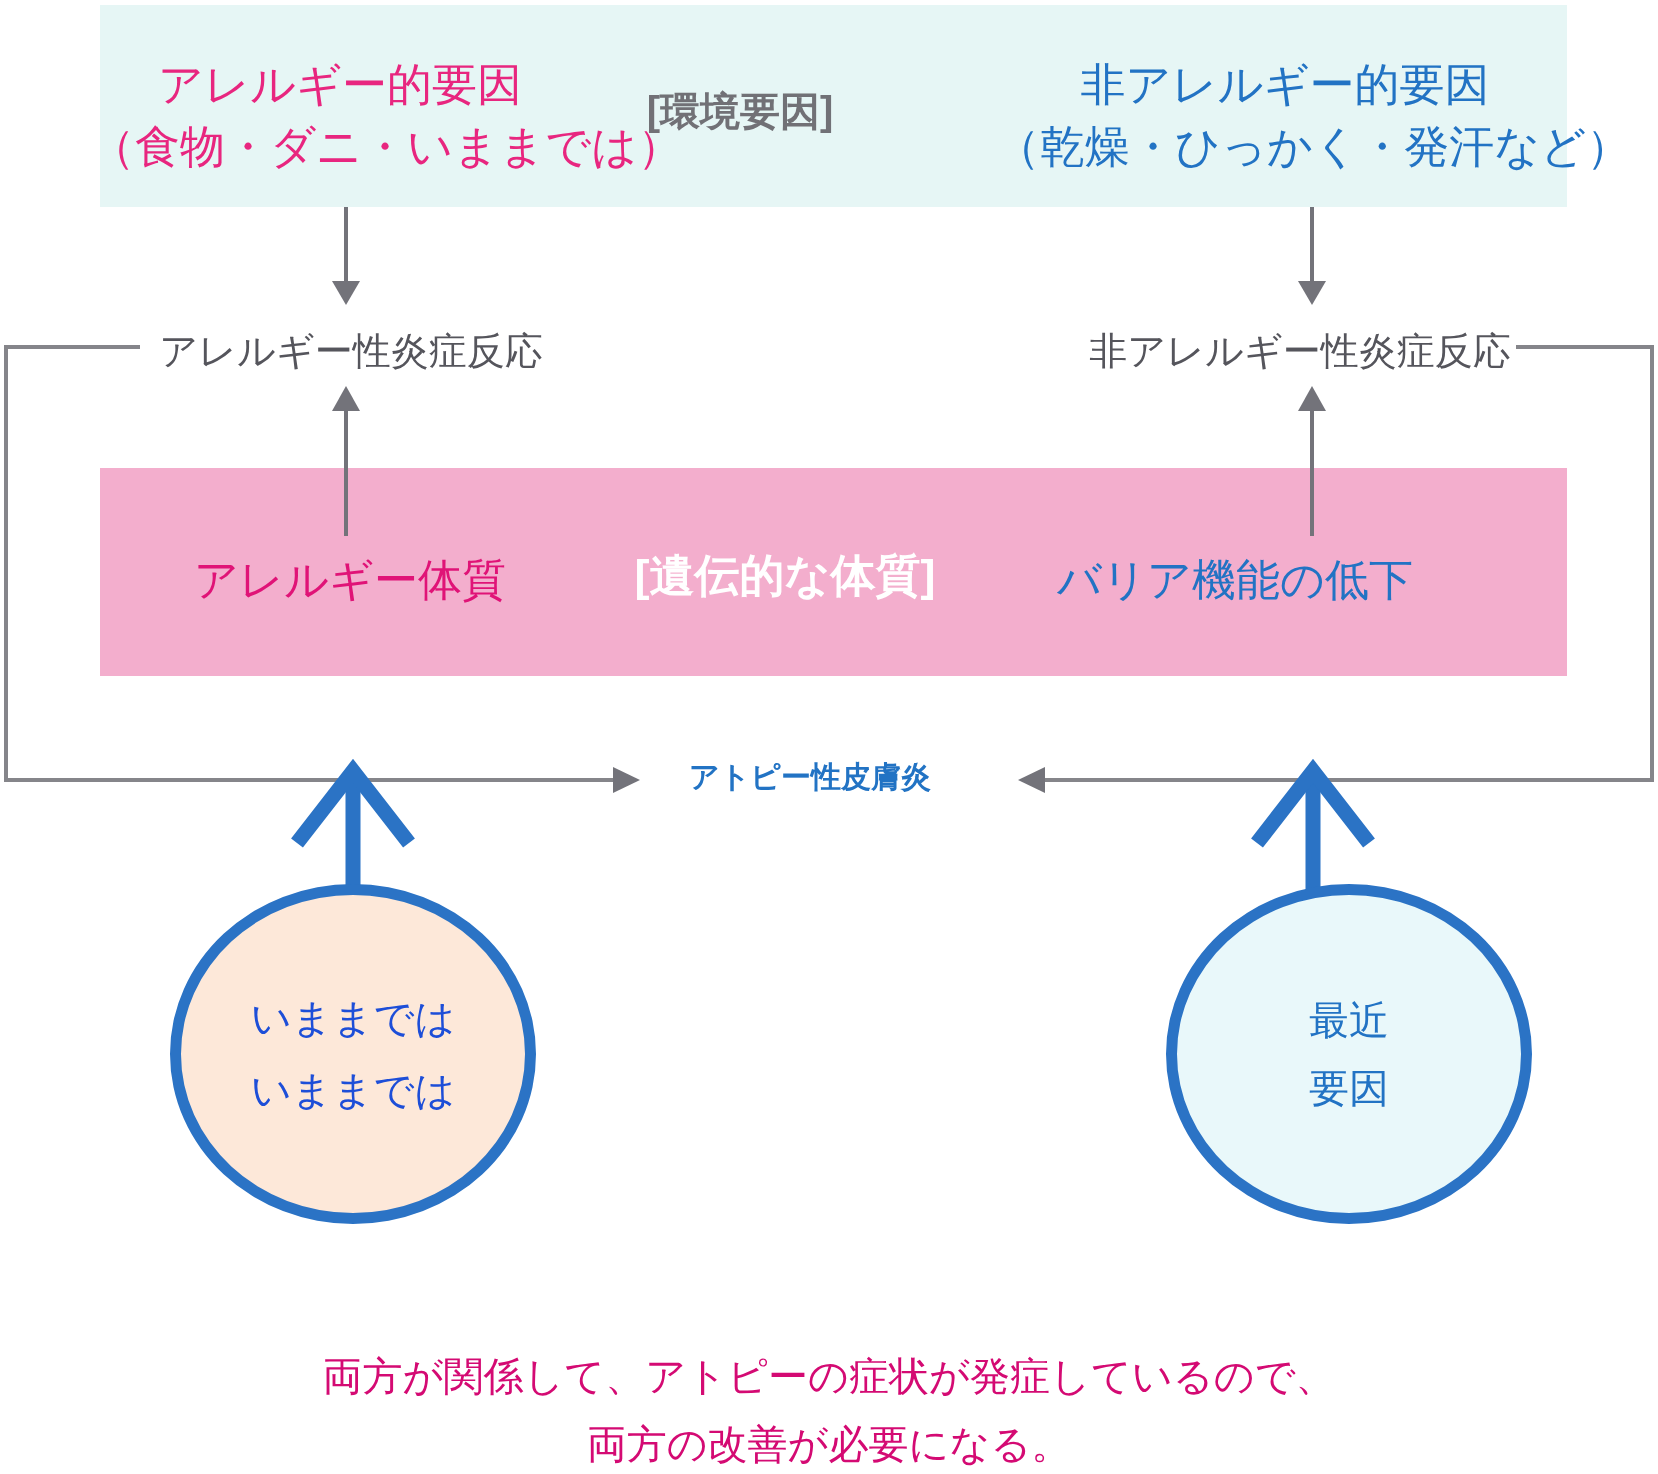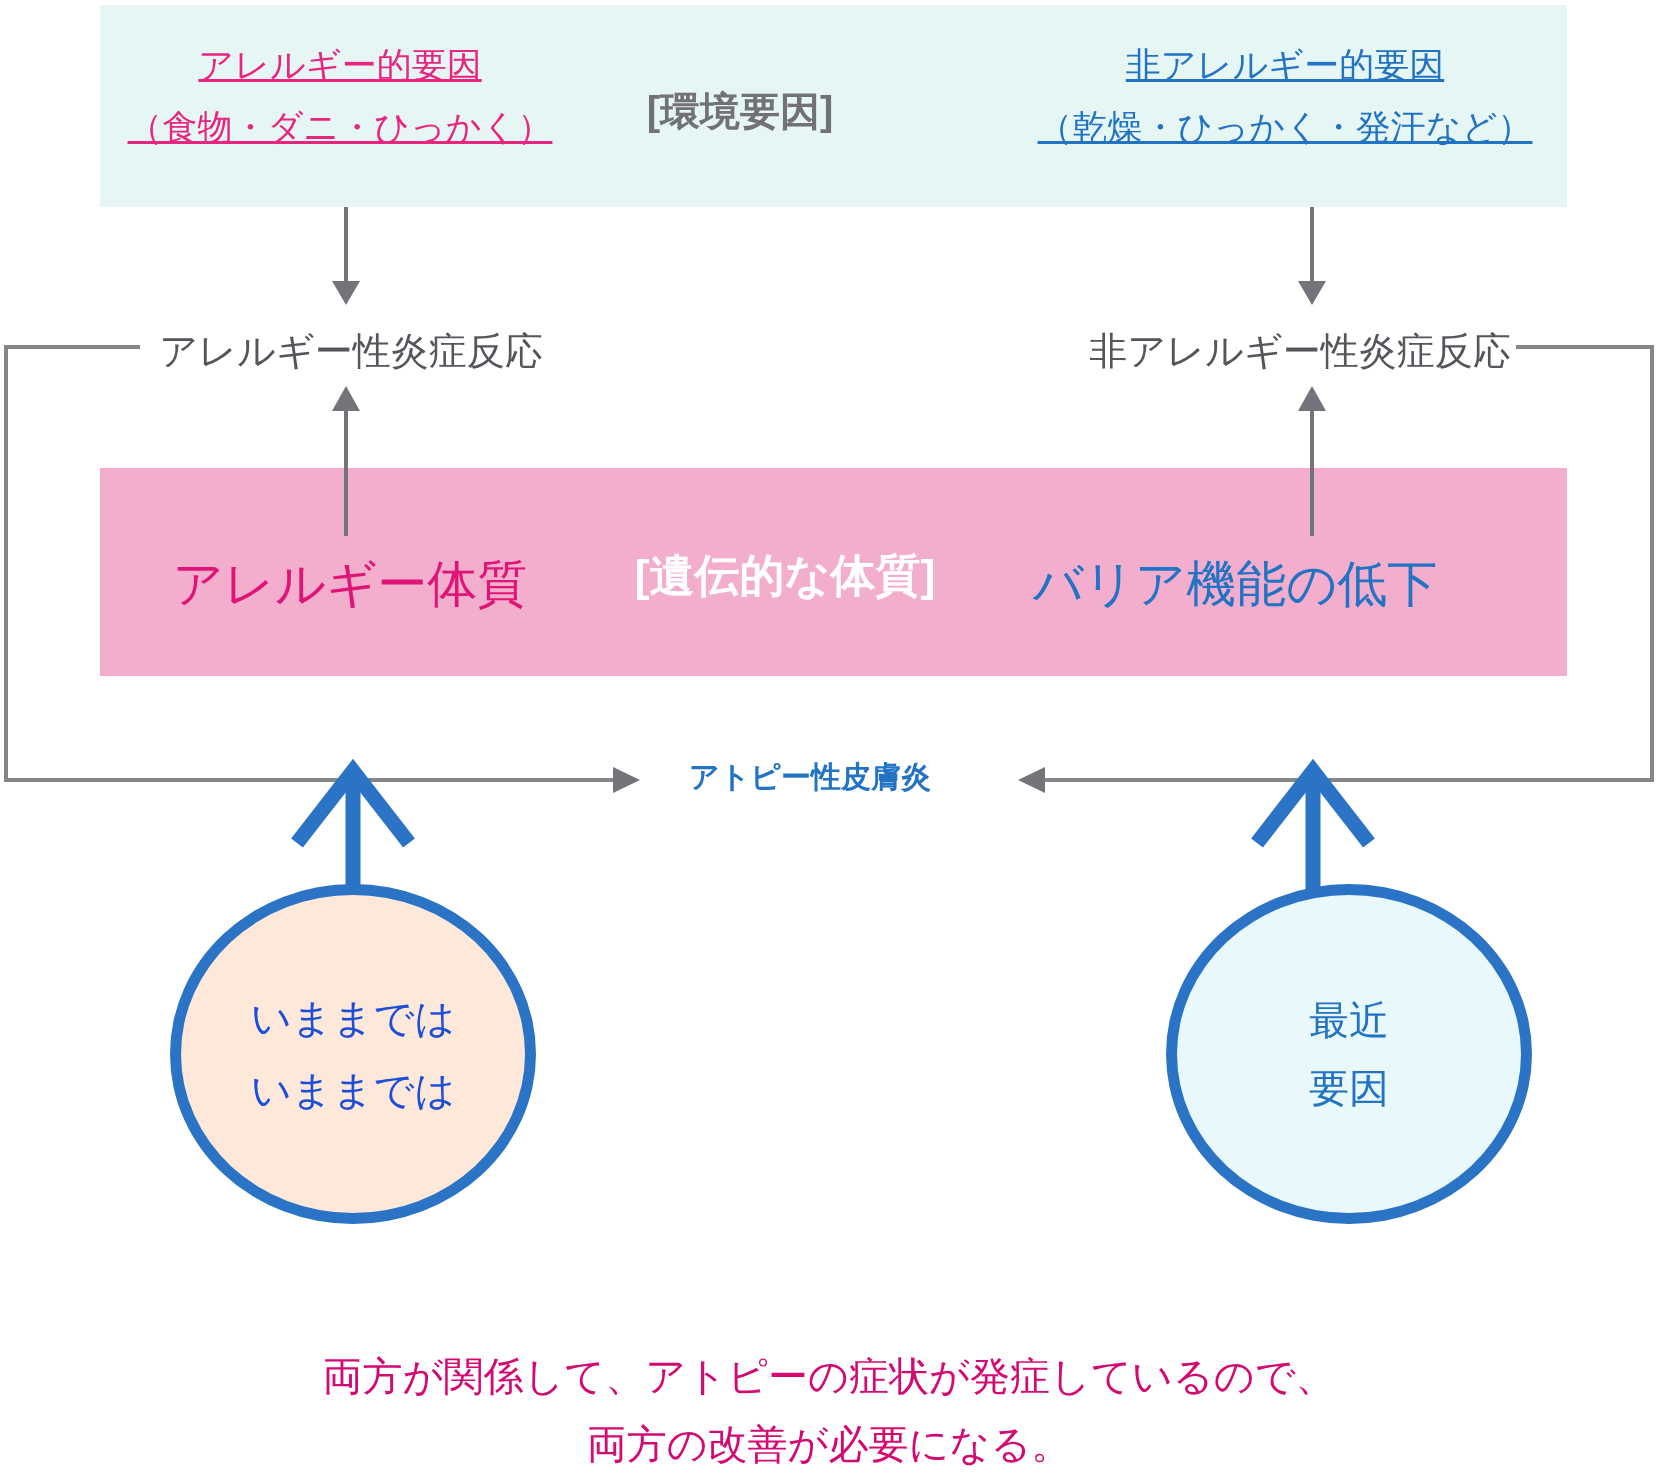--- a/index.html
+++ b/index.html
@@ -12,28 +12,28 @@
   html,body{margin:0;padding:0;background:#fff;}
   .canvas{
     position:relative; width:1658px; height:1474px; background:#ffffff;
     font-family:"Liberation Sans","DejaVu Sans",sans-serif; overflow:hidden;
   }
   .box{position:absolute; left:100px; width:1467px;}
   .env-box{top:5px; height:202px; background:var(--env-box-bg); z-index:0;}
   .gen-box{top:468px; height:208px; background:var(--genetic-box-bg); z-index:0;}
   .connectors{position:absolute; left:0; top:0; z-index:1;}
   .txt{position:absolute; text-align:center; z-index:2; white-space:nowrap;}
-  .env-side{top:34px; font-size:35px; line-height:62px;text-decoration:underline;}
+  .env-side{top:54px; font-size:45px; line-height:62px;}
   .env-allergic{left:90px; width:500px; color:var(--pink-text);}
   .env-nonallergic{left:995px; width:580px; color:var(--blue-text);}
   .env-title{left:540px; top:84px; width:400px; font-size:40px; font-weight:bold; color:var(--env-title-gray);}
   .reaction{top:326px; font-size:38px; color:var(--label-gray);}
   .reaction-left{left:111px; width:480px;}
   .reaction-right{left:1060px; width:480px;}
-  .gen-side{top:551px; font-size:50px;}
+  .gen-side{top:551px; font-size:44px;}
   .gen-left{left:105px; width:490px; color:var(--deep-pink-text);}
   .gen-title{left:585px; top:546px; width:400px; font-size:45px; font-weight:bold; color:#ffffff;}
   .gen-right{left:995px; width:480px; color:var(--blue-text);}
   .center-label{left:560px; top:757px; width:500px; font-size:30px; font-weight:bold; color:var(--blue-text);}
   .circle{
     position:absolute; top:884px; width:366px; height:340px; box-sizing:border-box;
     border:11px solid var(--blue-accent); border-radius:50%;
     display:flex; align-items:center; justify-content:center; text-align:center;
     font-size:40px; z-index:2;
   }
@@ -89,21 +89,21 @@
       <polyline class="b-chevron" points="297,843 353,771 409,843"></polyline>
     </g>
     <g>
       <line class="b-shaft" x1="1313" y1="890" x2="1313" y2="774"></line>
       <polyline class="b-chevron" points="1257,843 1313,771 1369,843"></polyline>
     </g>
   </svg>
 
   <div class="txt env-side env-allergic">
     <div>アレルギー的要因</div>
-    <div>（食物・ダニ・ひっかく）</div>
+    <div>（食物・ダニ・いままでは）</div>
   </div>
   <div class="txt env-title">[環境要因]</div>
   <div class="txt env-side env-nonallergic">
     <div>非アレルギー的要因</div>
     <div>（乾燥・ひっかく・発汗など）</div>
   </div>
 
   <div class="txt reaction reaction-left">アレルギー性炎症反応</div>
   <div class="txt reaction reaction-right">非アレルギー性炎症反応</div>
 

